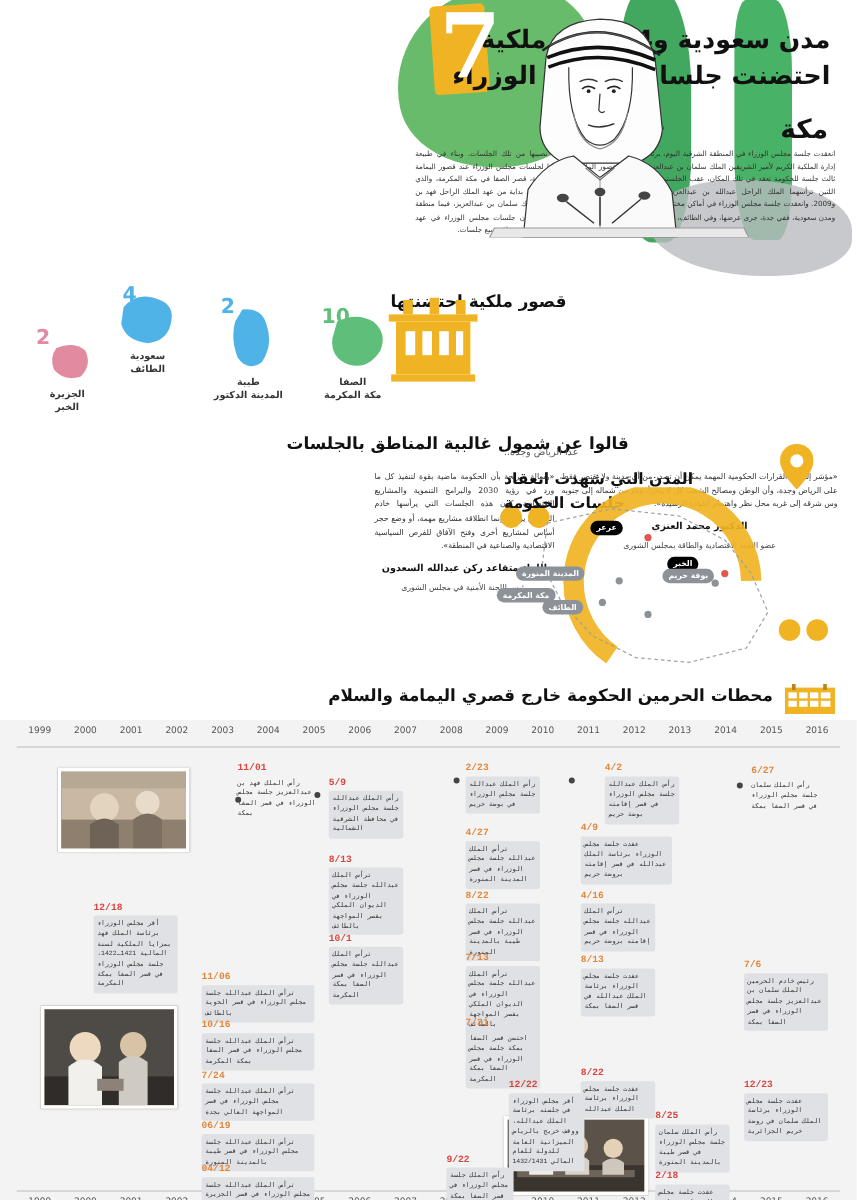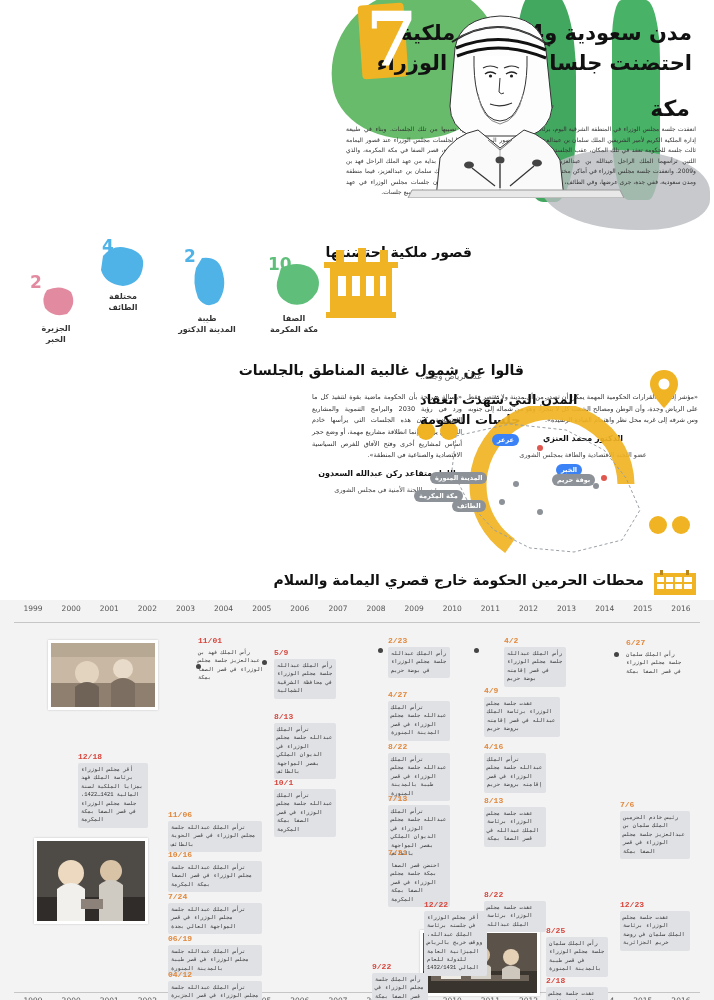--- a/index.html
+++ b/index.html
@@ -118,21 +118,21 @@
   }
   .map-sub {
     position: absolute; left: 420px; top: 16px; width: 180px;
     text-align: left; font-size: 8px; color: #555; direction: rtl;
   }
   .pin {
     position: absolute; left: 650px; top: 14px; width: 28px; height: 38px;
   }
   .saudi-map { position: absolute; left: 390px; top: 50px; }
   .citylbl {
-    position: absolute; font-size: 6.5px; color: #fff; background: #3b82f6;
+    position: absolute; font-size: 6.5px; color: #fff; background: #000000;
     padding: 2px 5px; border-radius: 8px; font-weight: bold; white-space: nowrap;
   }
   .citylbl.grey { background: #8d9298; }
 
   
   .tl-title-bar {
     position: relative; width: 714px; height: 32px;
   }
   .tl-title {
     position: absolute; right: 70px; top: 6px;
@@ -265,21 +265,21 @@
       <rect x="14" y="2" width="8" height="12" fill="#f0b323"></rect>
       <rect x="36" y="0" width="8" height="14" fill="#f0b323"></rect>
       <rect x="58" y="2" width="8" height="12" fill="#f0b323"></rect>
     </svg>
 
     <div class="region" style="left:88px; top:6px; width:70px;">
       <svg width="56" height="48" viewBox="0 0 56 48">
         <path d="M8 14 Q18 2 32 6 Q50 10 48 24 Q46 42 28 44 Q10 42 6 28 Z" fill="#4fb3e8"></path>
       </svg>
       <div class="num" style="color:#4fb3e8; position:absolute; left:14px; top:-6px;">4</div>
-      <div class="lbl" style="white-space:pre-line; margin-top:-2px;">مختلفة
+      <div class="lbl" style="white-space:pre-line; margin-top:-2px;">سعودية
 الطائف</div>
     </div>
 
     <div class="region" style="left:168px; top:20px; width:78px;">
       <svg width="44" height="54" viewBox="0 0 44 54" style="margin-left:6px;">
         <path d="M14 2 Q30 0 34 14 Q40 32 30 46 Q18 54 10 42 Q4 26 8 12 Z" fill="#4fb3e8"></path>
       </svg>
       <div class="num" style="color:#4fb3e8; position:absolute; left:16px; top:-10px;">2</div>
       <div class="lbl" style="white-space:pre-line;">طيبة
 المدينة الدكتور</div>

